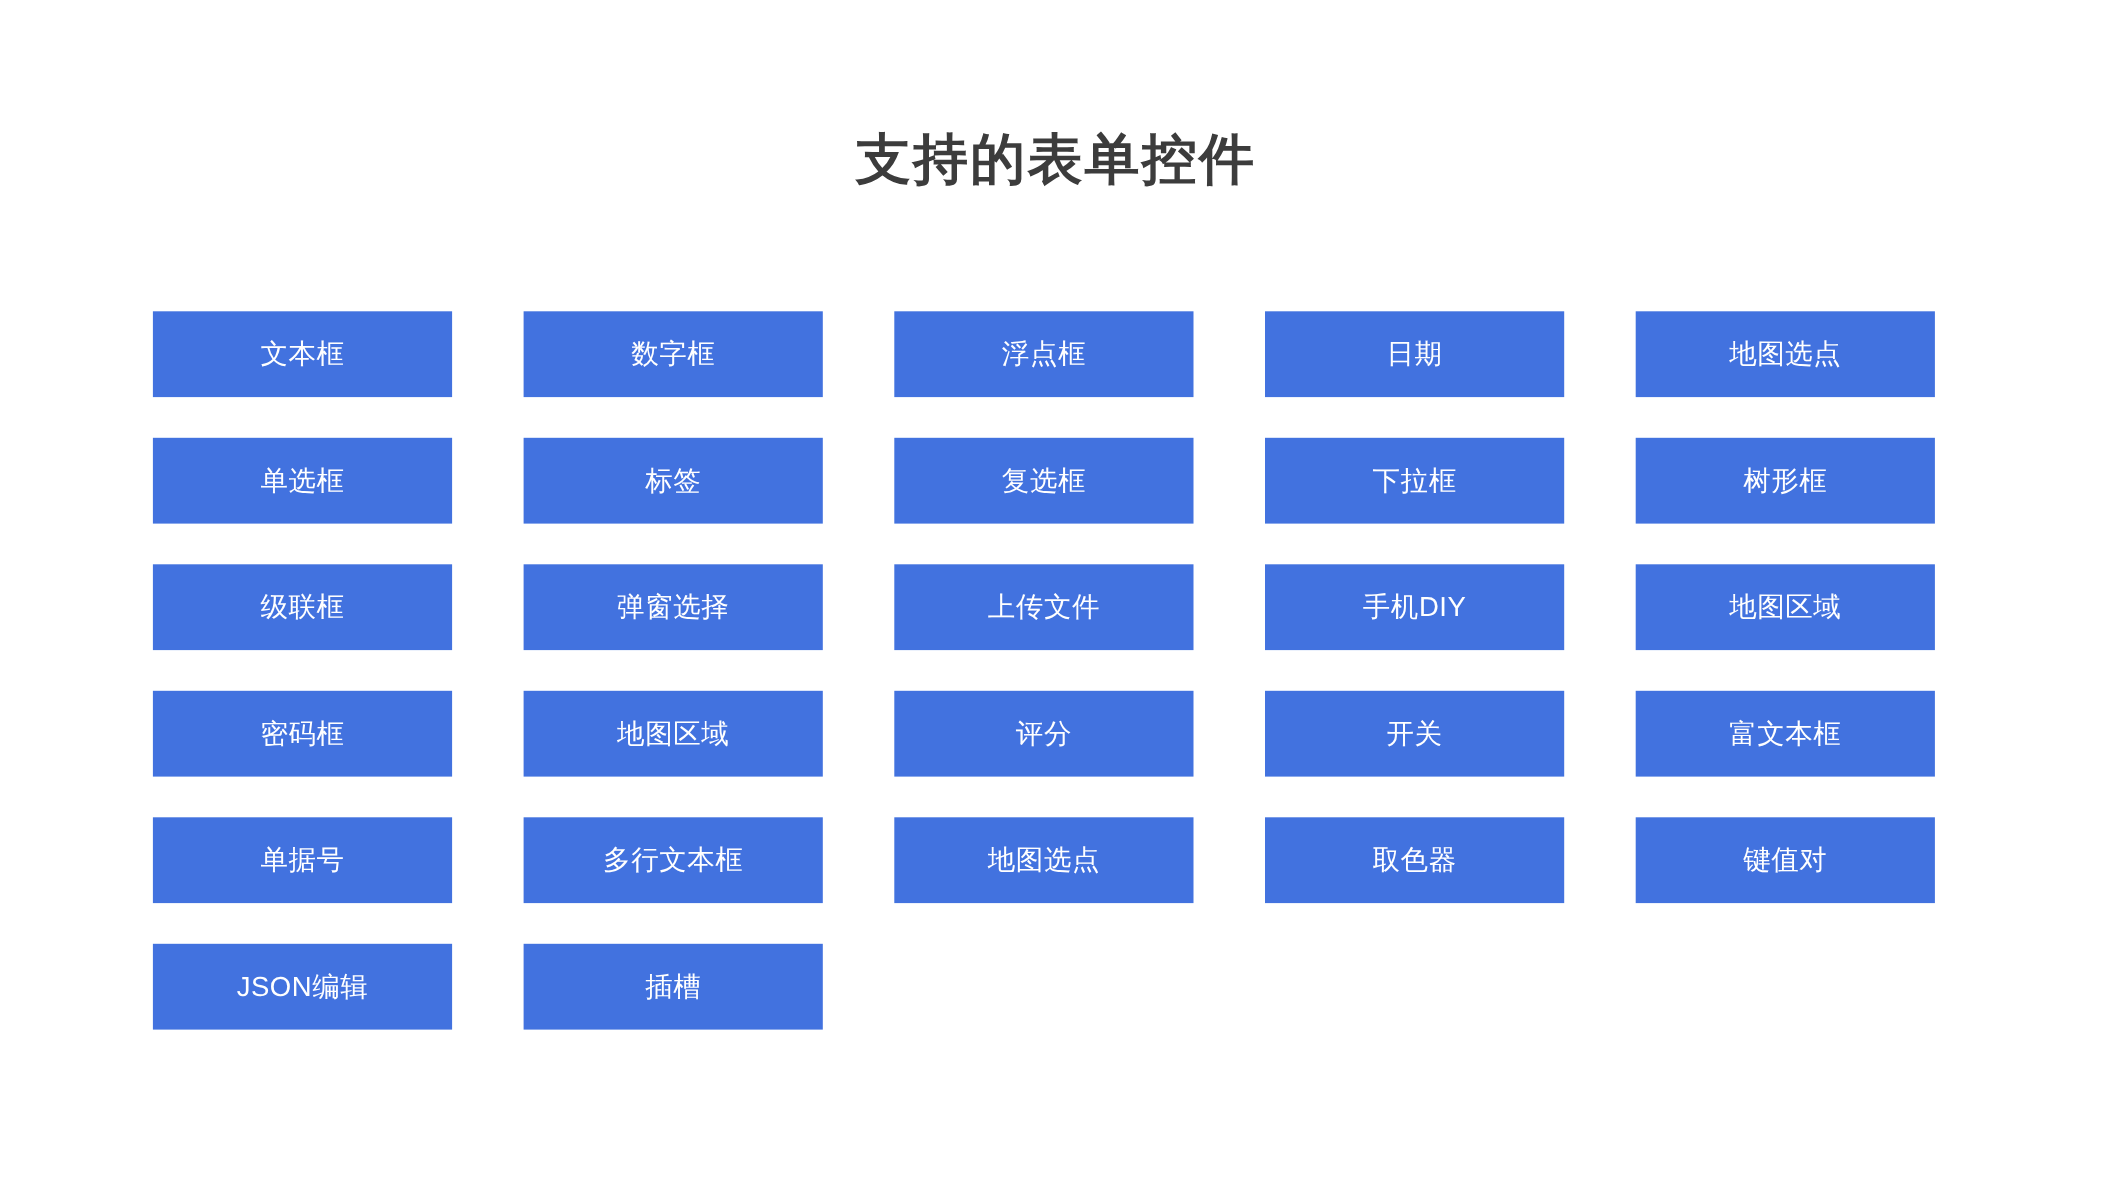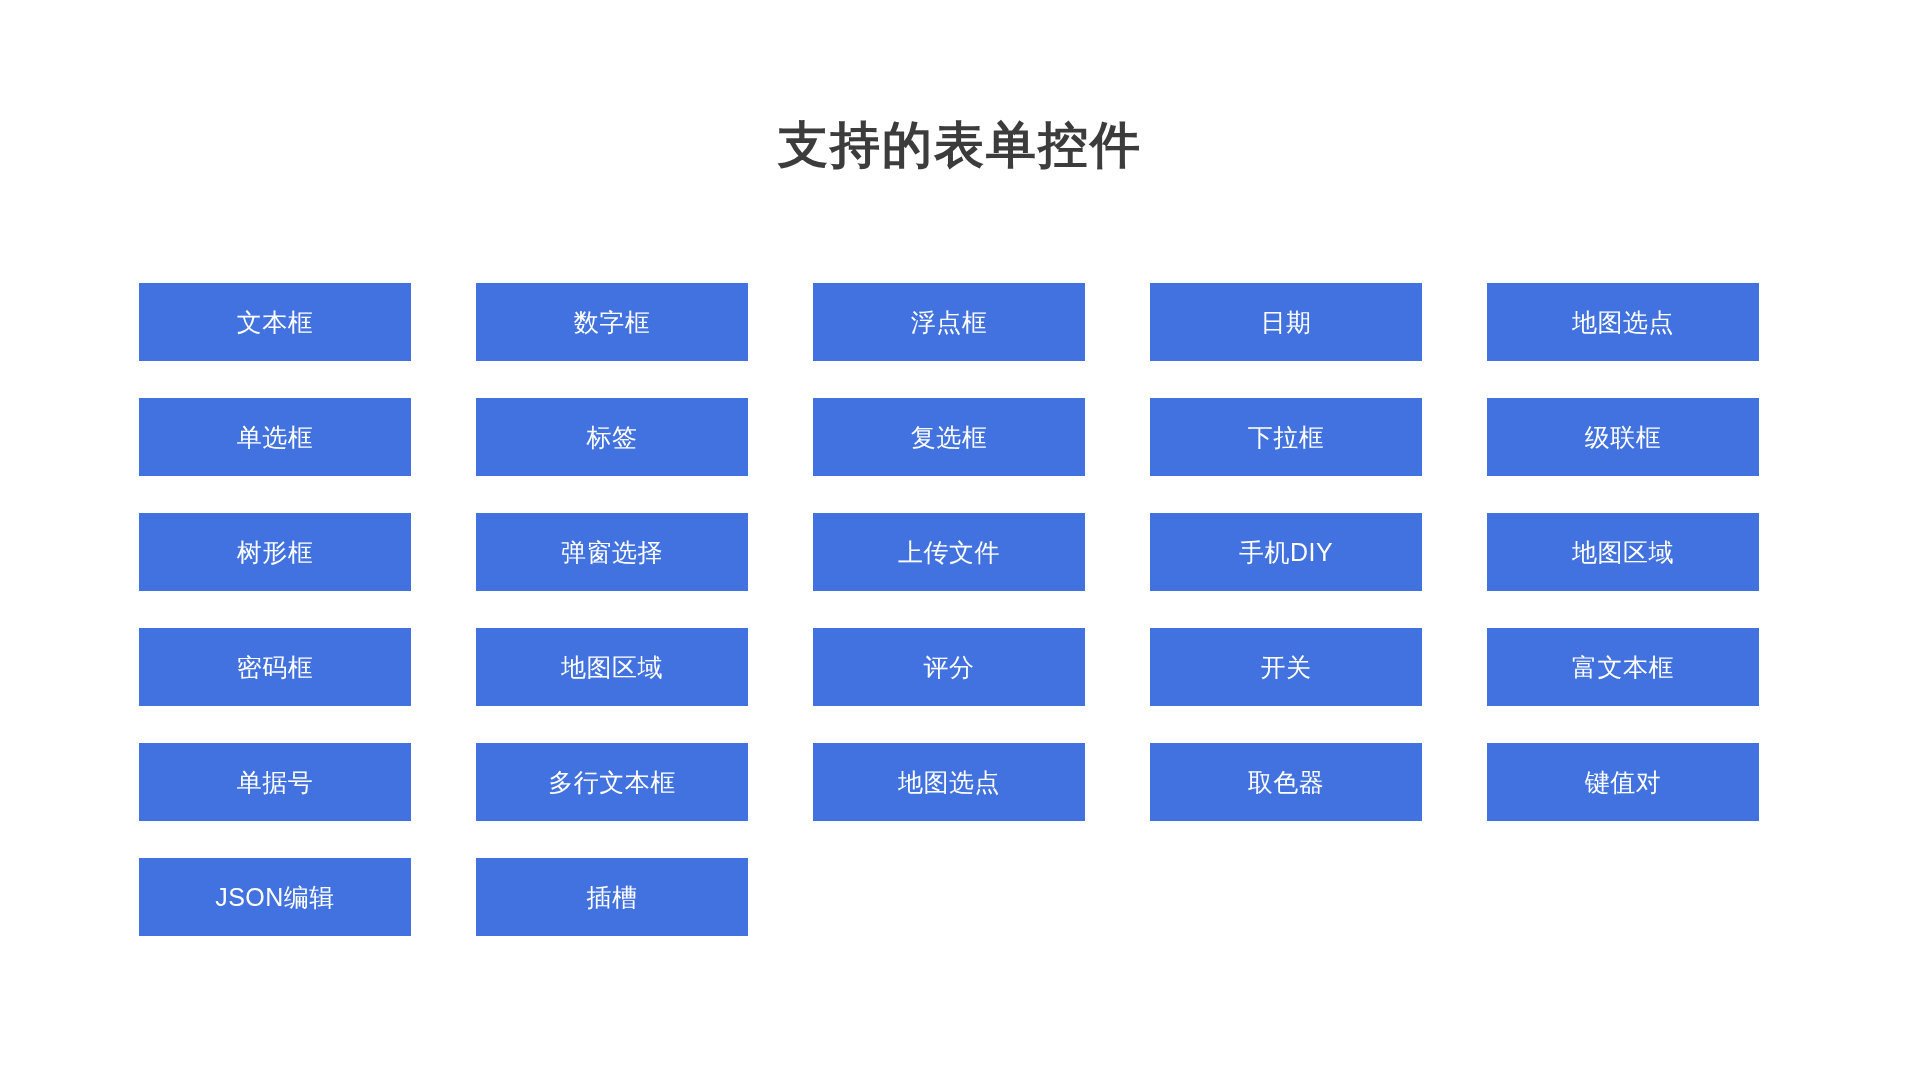--- a/index.html
+++ b/index.html
@@ -96,24 +96,24 @@
       <div class="widget-chip">
         <span>标签</span>
       </div>
       <div class="widget-chip">
         <span>复选框</span>
       </div>
       <div class="widget-chip">
         <span>下拉框</span>
       </div>
       <div class="widget-chip">
-        <span>级联框</span>
+        <span>树形框</span>
       </div>
       <div class="widget-chip">
-        <span>树形框</span>
+        <span>级联框</span>
       </div>
       <div class="widget-chip">
         <span>弹窗选择</span>
       </div>
       <div class="widget-chip">
         <span>上传文件</span>
       </div>
       <div class="widget-chip">
         <span>手机DIY</span>
       </div>

